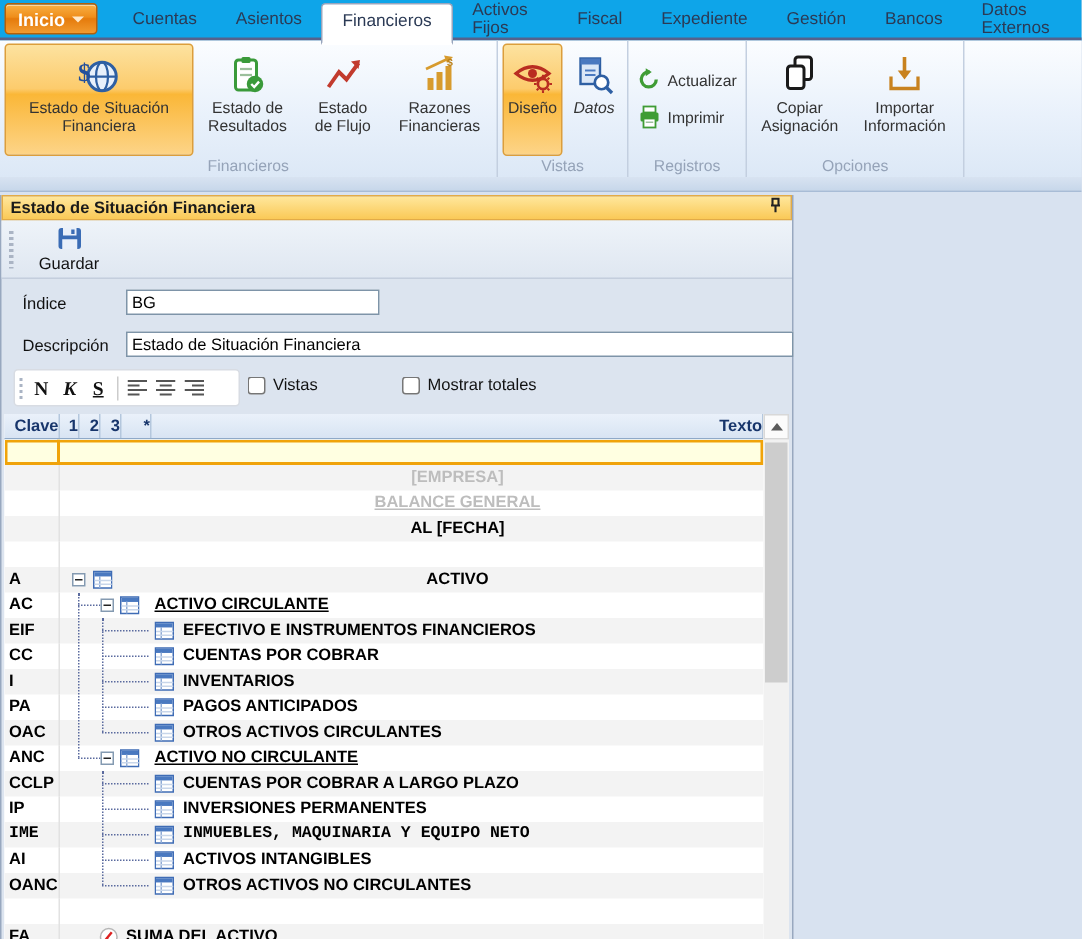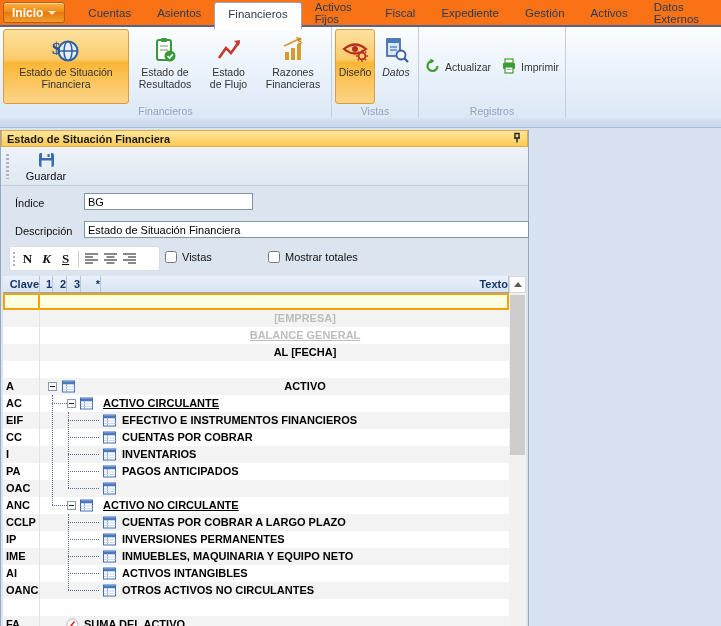--- a/index.html
+++ b/index.html
@@ -1,19 +1,19 @@
 <!DOCTYPE html>
 <html><head>
 <meta charset="utf-8">
 <style>
   * { margin:0; padding:0; box-sizing:border-box; }
   html,body { width:721px; height:626px; overflow:hidden; font-family:"Liberation Sans",sans-serif; background:#d8e2f0; }
 
   
-  .tabbar { position:absolute; left:0; top:0; width:721px; height:27px; background:#f97316;
+  .tabbar { position:absolute; left:0; top:0; width:721px; height:27px; background:#0ea5e9;
             border-bottom:2px solid #55628c; display:flex; align-items:center; }
   .inicio-btn { margin:0 10px 0 3px; height:21px; padding:0 8px; display:flex; align-items:center; gap:5px;
             background:linear-gradient(#f9b044,#ef8d1a 45%,#e57b0c 50%,#f29a2e); border:1px solid #b55f08;
             border-radius:3px; color:#fff; font-weight:bold; font-size:12px; cursor:default;
             box-shadow:inset 0 1px 0 rgba(255,255,255,.5); }
   .inicio-caret { width:0; height:0; border-left:4px solid transparent; border-right:4px solid transparent;
             border-top:4px solid #ffe9c9; }
   .tab { padding:5px 13px; font-size:11.5px; color:#2b3a55; cursor:default; }
   .tab.active { background:#fff; border:1px solid #98a5bd; border-bottom:2px solid #fff; border-radius:3px 3px 0 0;
             position:relative; z-index:3; margin-bottom:-7px; padding-bottom:8px; font-weight:normal; }
@@ -23,21 +23,21 @@
             background:linear-gradient(#fbfdff,#e9f1fb 55%,#dce8f6); display:flex; }
   .rgroup { position:relative; height:100%; padding:2px 3px 14px 3px; border-right:1px solid #c3cfe0; }
   .rgroup:last-child { border-right:1px solid #c3cfe0; }
   .rbuttons { display:flex; height:100%; align-items:stretch; gap:2px; }
   .rbtn { display:flex; flex-direction:column; align-items:center; justify-content:flex-start;
             padding:4px 3px 2px 3px; border:1px solid transparent; border-radius:3px; cursor:default; }
   .rbtn.selected { background:linear-gradient(180deg,#fde29f 0%,#fccb6c 40%,#fab737 45%,#fdd488 100%);
             border:1px solid #dc9e3c; }
   .rbtn .ricon { height:32px; display:flex; align-items:center; justify-content:center; }
   .rbtn .rlabel { font-size:10.5px; line-height:12px; color:#333; text-align:center; white-space:pre-line; }
-  .rgroup-small .rbuttons { flex-direction:row; justify-content:center; gap:4px; }
+  .rgroup-small .rbuttons { flex-direction:column; justify-content:center; gap:4px; }
   .sbtn { display:flex; align-items:center; gap:4px; font-size:10.5px; color:#333; padding:1px 3px; cursor:default; }
   .glabel { position:absolute; bottom:1px; left:0; width:100%; text-align:center; font-size:10.5px; color:#95a3b8; }
   .ribbon-band { position:absolute; left:0; top:118px; width:721px; height:10px;
             background:linear-gradient(#d8e3f1,#c7d7ea); border-bottom:1px solid #a8bcd6; }
 
   
   .panel { position:absolute; left:0; top:130px; width:529px; height:496px; background:#dce4ef;
             border-left:1px solid #98a8bf; border-right:1px solid #98a8bf; }
   .panel-title { position:absolute; left:0; top:0; width:527px; height:17px;
             background:linear-gradient(#ffe79c,#fac957); border:1px solid #e2ab47;
@@ -102,21 +102,21 @@
     <span class="inicio-caret"></span>
   </div>
   <div id="tabs-holder" style="display:flex;align-items:center;height:100%">
       <span class="tab">Cuentas</span>
       <span class="tab">Asientos</span>
       <span class="tab active">Financieros</span>
       <span class="tab">Activos Fijos</span>
       <span class="tab">Fiscal</span>
       <span class="tab">Expediente</span>
       <span class="tab">Gestión</span>
-      <span class="tab">Activos</span>
+      <span class="tab">Bancos</span>
       <span class="tab">Datos Externos</span>
     </div>
 </div>
 
 <div class="ribbon" id="ribbon">
     <div class="rgroup">
       <div class="rbuttons">
         <div class="rbtn selected" style="width: 126px;">
           <div class="ricon">
             <svg width="30" height="28">
@@ -208,20 +208,44 @@
           <span><svg width="16" height="16">
               <rect x="4" y="1" width="8" height="4" fill="#fff" stroke="#3f9c35" stroke-width="1.2"></rect>
               <rect x="2" y="5" width="12" height="6" rx="1" fill="#3f9c35"></rect>
               <rect x="4" y="9" width="8" height="6" fill="#fff" stroke="#3f9c35" stroke-width="1.2"></rect>
               <line x1="5.5" y1="11.5" x2="10.5" y2="11.5" stroke="#9bbf9b" stroke-width="1"></line>
             </svg></span>
           <span>Imprimir</span>
         </div>
       </div>
       <div class="glabel">Registros</div>
+    </div>
+    <div class="rgroup">
+      <div class="rbuttons">
+        <div class="rbtn" style="width: 64px;">
+          <div class="ricon">
+            <svg width="28" height="30">
+              <rect x="11" y="3" width="11" height="15" rx="2" fill="#fff" stroke="#1a1a1a" stroke-width="2"></rect>
+              <rect x="6" y="9" width="11" height="15" rx="2" fill="#fff" stroke="#1a1a1a" stroke-width="2"></rect>
+            </svg>
+          </div>
+          <div class="rlabel">Copiar Asignación</div>
+        </div>
+        <div class="rbtn" style="width: 72px;">
+          <div class="ricon">
+            <svg width="28" height="30">
+              <line x1="14" y1="3" x2="14" y2="15" stroke="#c8821f" stroke-width="2.4"></line>
+              <path d="M9.5 12 L14 18 L18.5 12 Z" fill="#c8821f"></path>
+              <path d="M5 16 v8 h18 v-8" fill="none" stroke="#c8821f" stroke-width="2.2"></path>
+            </svg>
+          </div>
+          <div class="rlabel">Importar Información</div>
+        </div>
+      </div>
+      <div class="glabel">Opciones</div>
     </div>
   </div>
 <div class="ribbon-band"></div>
 
 <div class="panel">
   <div class="panel-title">
     <span>Estado de Situación Financiera</span>
     <span class="spacer"></span>
     <span id="pin-slot"><svg width="10" height="12">
           <path d="M3 1.5 h4 v4.5 h-4 z M2 6 h6 M5 6 v4.5" fill="none" stroke="#222" stroke-width="1.4"></path>
@@ -397,20 +421,21 @@
         <div class="grow stripe" style="top: 187px;">
           <div class="clave">OAC</div>
           <div class="stub" style="left: 65px; width: 31px;"></div>
           <div class="ricon-inline" style="left: 100px;"><svg width="13" height="13">
               <rect x="0.5" y="1" width="12" height="11" fill="#fff" stroke="#3f6cb5"></rect>
               <rect x="1" y="1.5" width="11" height="2.8" fill="#4a79c0"></rect>
               <line x1="4.5" y1="4" x2="4.5" y2="12" stroke="#8fabd6"></line>
               <line x1="1" y1="7" x2="12.5" y2="7" stroke="#c8d6ea"></line>
               <line x1="1" y1="9.5" x2="12.5" y2="9.5" stroke="#c8d6ea"></line>
             </svg></div>
+          <div class="txt" style="left: 119px;">OTROS ACTIVOS CIRCULANTES</div>
         </div>
         <div class="grow" style="top: 204px;">
           <div class="clave">ANC</div>
           <div class="stub" style="left: 49px; width: 15px;"></div>
           <div class="minusbox" style="left: 64px;"></div>
           <div class="ricon-inline" style="left: 77px;"><svg width="13" height="13">
               <rect x="0.5" y="1" width="12" height="11" fill="#fff" stroke="#3f6cb5"></rect>
               <rect x="1" y="1.5" width="11" height="2.8" fill="#4a79c0"></rect>
               <line x1="4.5" y1="4" x2="4.5" y2="12" stroke="#8fabd6"></line>
               <line x1="1" y1="7" x2="12.5" y2="7" stroke="#c8d6ea"></line>
@@ -435,21 +460,21 @@
           <div class="stub" style="left: 65px; width: 31px;"></div>
           <div class="ricon-inline" style="left: 100px;"><svg width="13" height="13">
               <rect x="0.5" y="1" width="12" height="11" fill="#fff" stroke="#3f6cb5"></rect>
               <rect x="1" y="1.5" width="11" height="2.8" fill="#4a79c0"></rect>
               <line x1="4.5" y1="4" x2="4.5" y2="12" stroke="#8fabd6"></line>
               <line x1="1" y1="7" x2="12.5" y2="7" stroke="#c8d6ea"></line>
               <line x1="1" y1="9.5" x2="12.5" y2="9.5" stroke="#c8d6ea"></line>
             </svg></div>
           <div class="txt" style="left: 119px;">INVERSIONES PERMANENTES</div>
         </div>
-        <div class="grow stripe" style="top: 255px;">
+        <div class="grow stripe" style="top: 255px; font-family: Liberation Mono, monospace;">
           <div class="clave">IME</div>
           <div class="stub" style="left: 65px; width: 31px;"></div>
           <div class="ricon-inline" style="left: 100px;"><svg width="13" height="13">
               <rect x="0.5" y="1" width="12" height="11" fill="#fff" stroke="#3f6cb5"></rect>
               <rect x="1" y="1.5" width="11" height="2.8" fill="#4a79c0"></rect>
               <line x1="4.5" y1="4" x2="4.5" y2="12" stroke="#8fabd6"></line>
               <line x1="1" y1="7" x2="12.5" y2="7" stroke="#c8d6ea"></line>
               <line x1="1" y1="9.5" x2="12.5" y2="9.5" stroke="#c8d6ea"></line>
             </svg></div>
           <div class="txt" style="left: 119px;">INMUEBLES, MAQUINARIA Y EQUIPO NETO</div>

